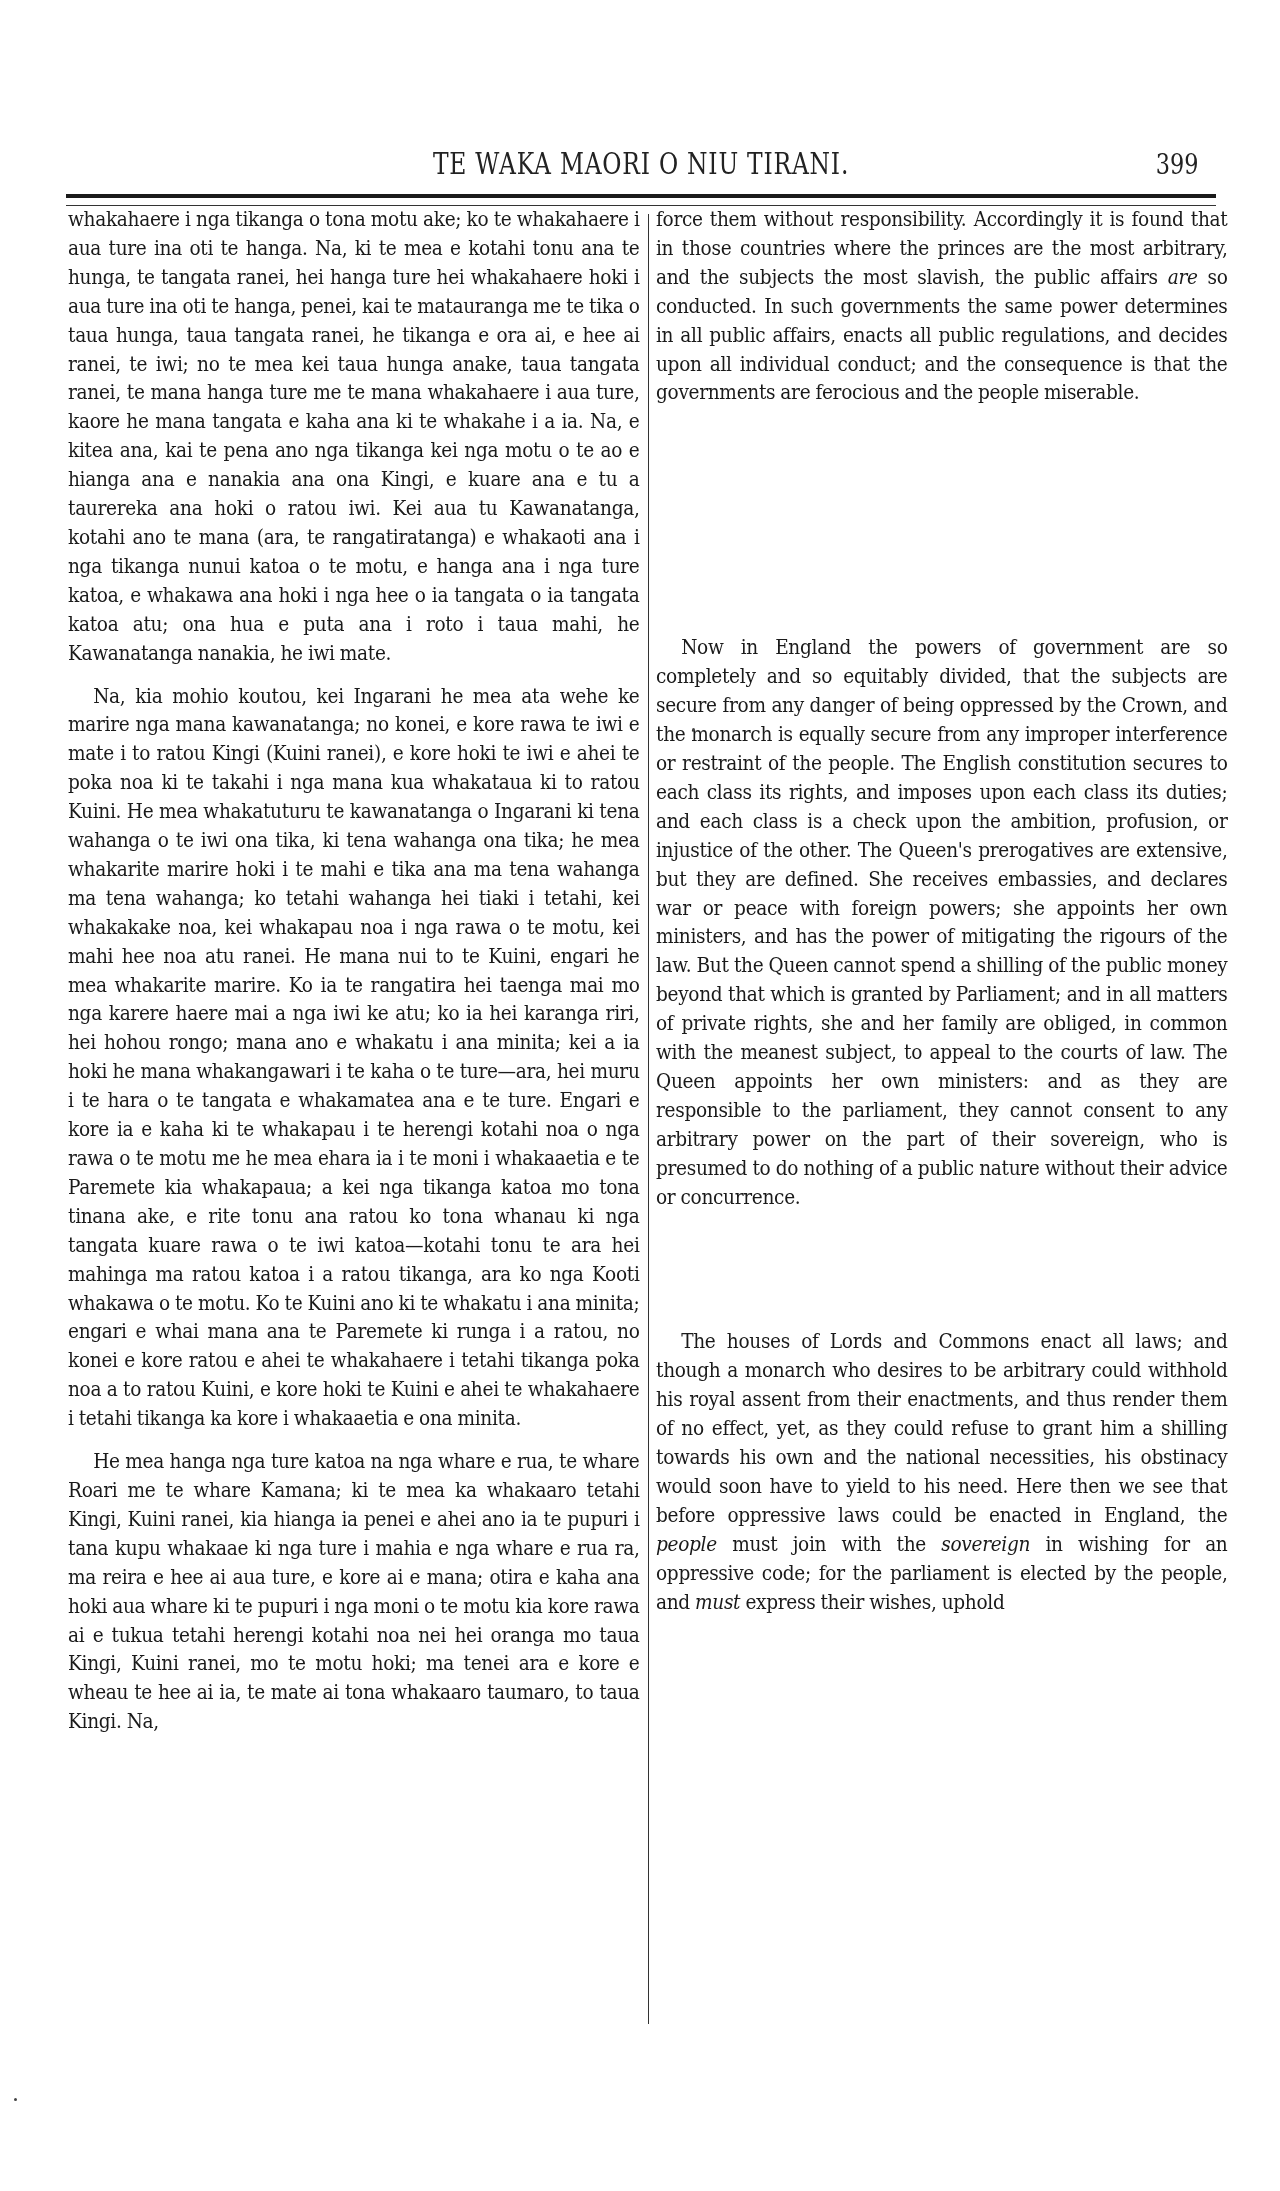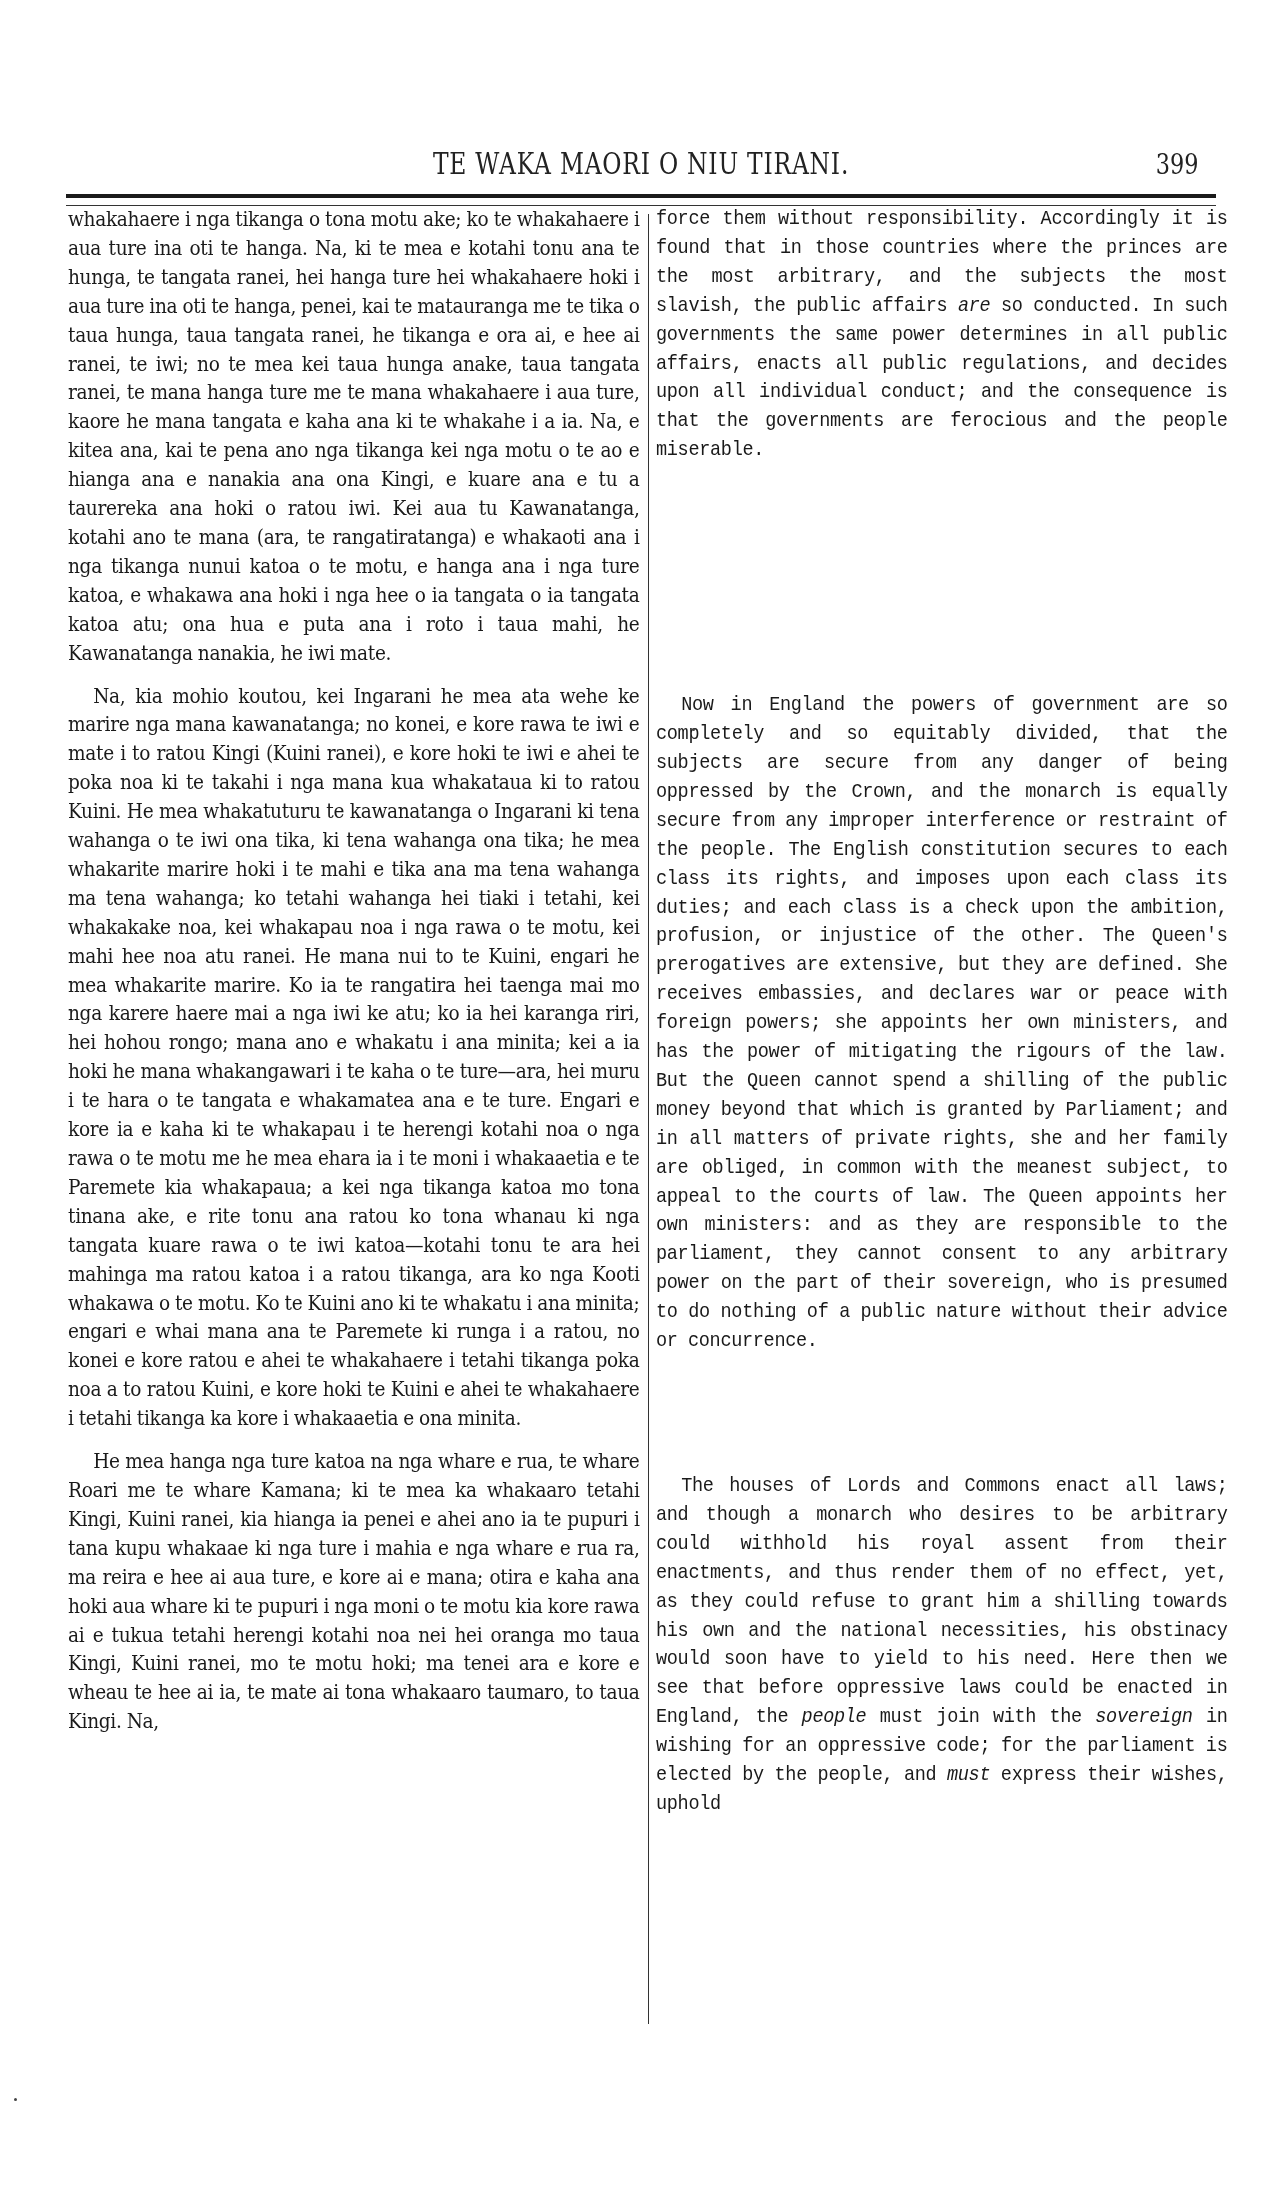--- a/index.html
+++ b/index.html
@@ -9,21 +9,21 @@
   .title { position: absolute; left: 0; right: 0; top: 0; text-align: center;
            font-family: "DejaVu Serif", serif; font-size: 30px; letter-spacing: 1px;
            transform: scaleX(0.78); transform-origin: center; color: #222; }
   .page-num { position: absolute; right: 18px; top: 2px; font-size: 28px;
               transform: scaleX(0.8); transform-origin: right; color: #222; }
   .rule-thick { position: absolute; left: 66px; top: 194px; width: 1150px; height: 4px; background: #1a1a1a; }
   .rule-thin { position: absolute; left: 66px; top: 205px; width: 1150px; height: 1px; background: #333; }
   .col-divider { position: absolute; left: 648px; top: 214px; width: 1px; height: 1810px; background: #333; }
   .col { position: absolute; top: 205px; width: 572px; }
   .col.left { left: 68px; }
-  .col.right { left: 656px; font-family: Liberation Mono, monospace; }
+  .col.right { left: 656px; }
   p { margin: 0; text-align: justify; font-size: 20.6px; line-height: 28.9px;
       letter-spacing: -0.35px; word-spacing: -0.5px; transform: scaleX(0.9); transform-origin: left top;
       width: 635px; }
   p.indent { text-indent: 28px; }
   i { font-style: italic; }
   .speck { position: absolute; width: 3px; height: 3px; background: #444; border-radius: 50%; }
 </style>
 </head>
 <body>
 

